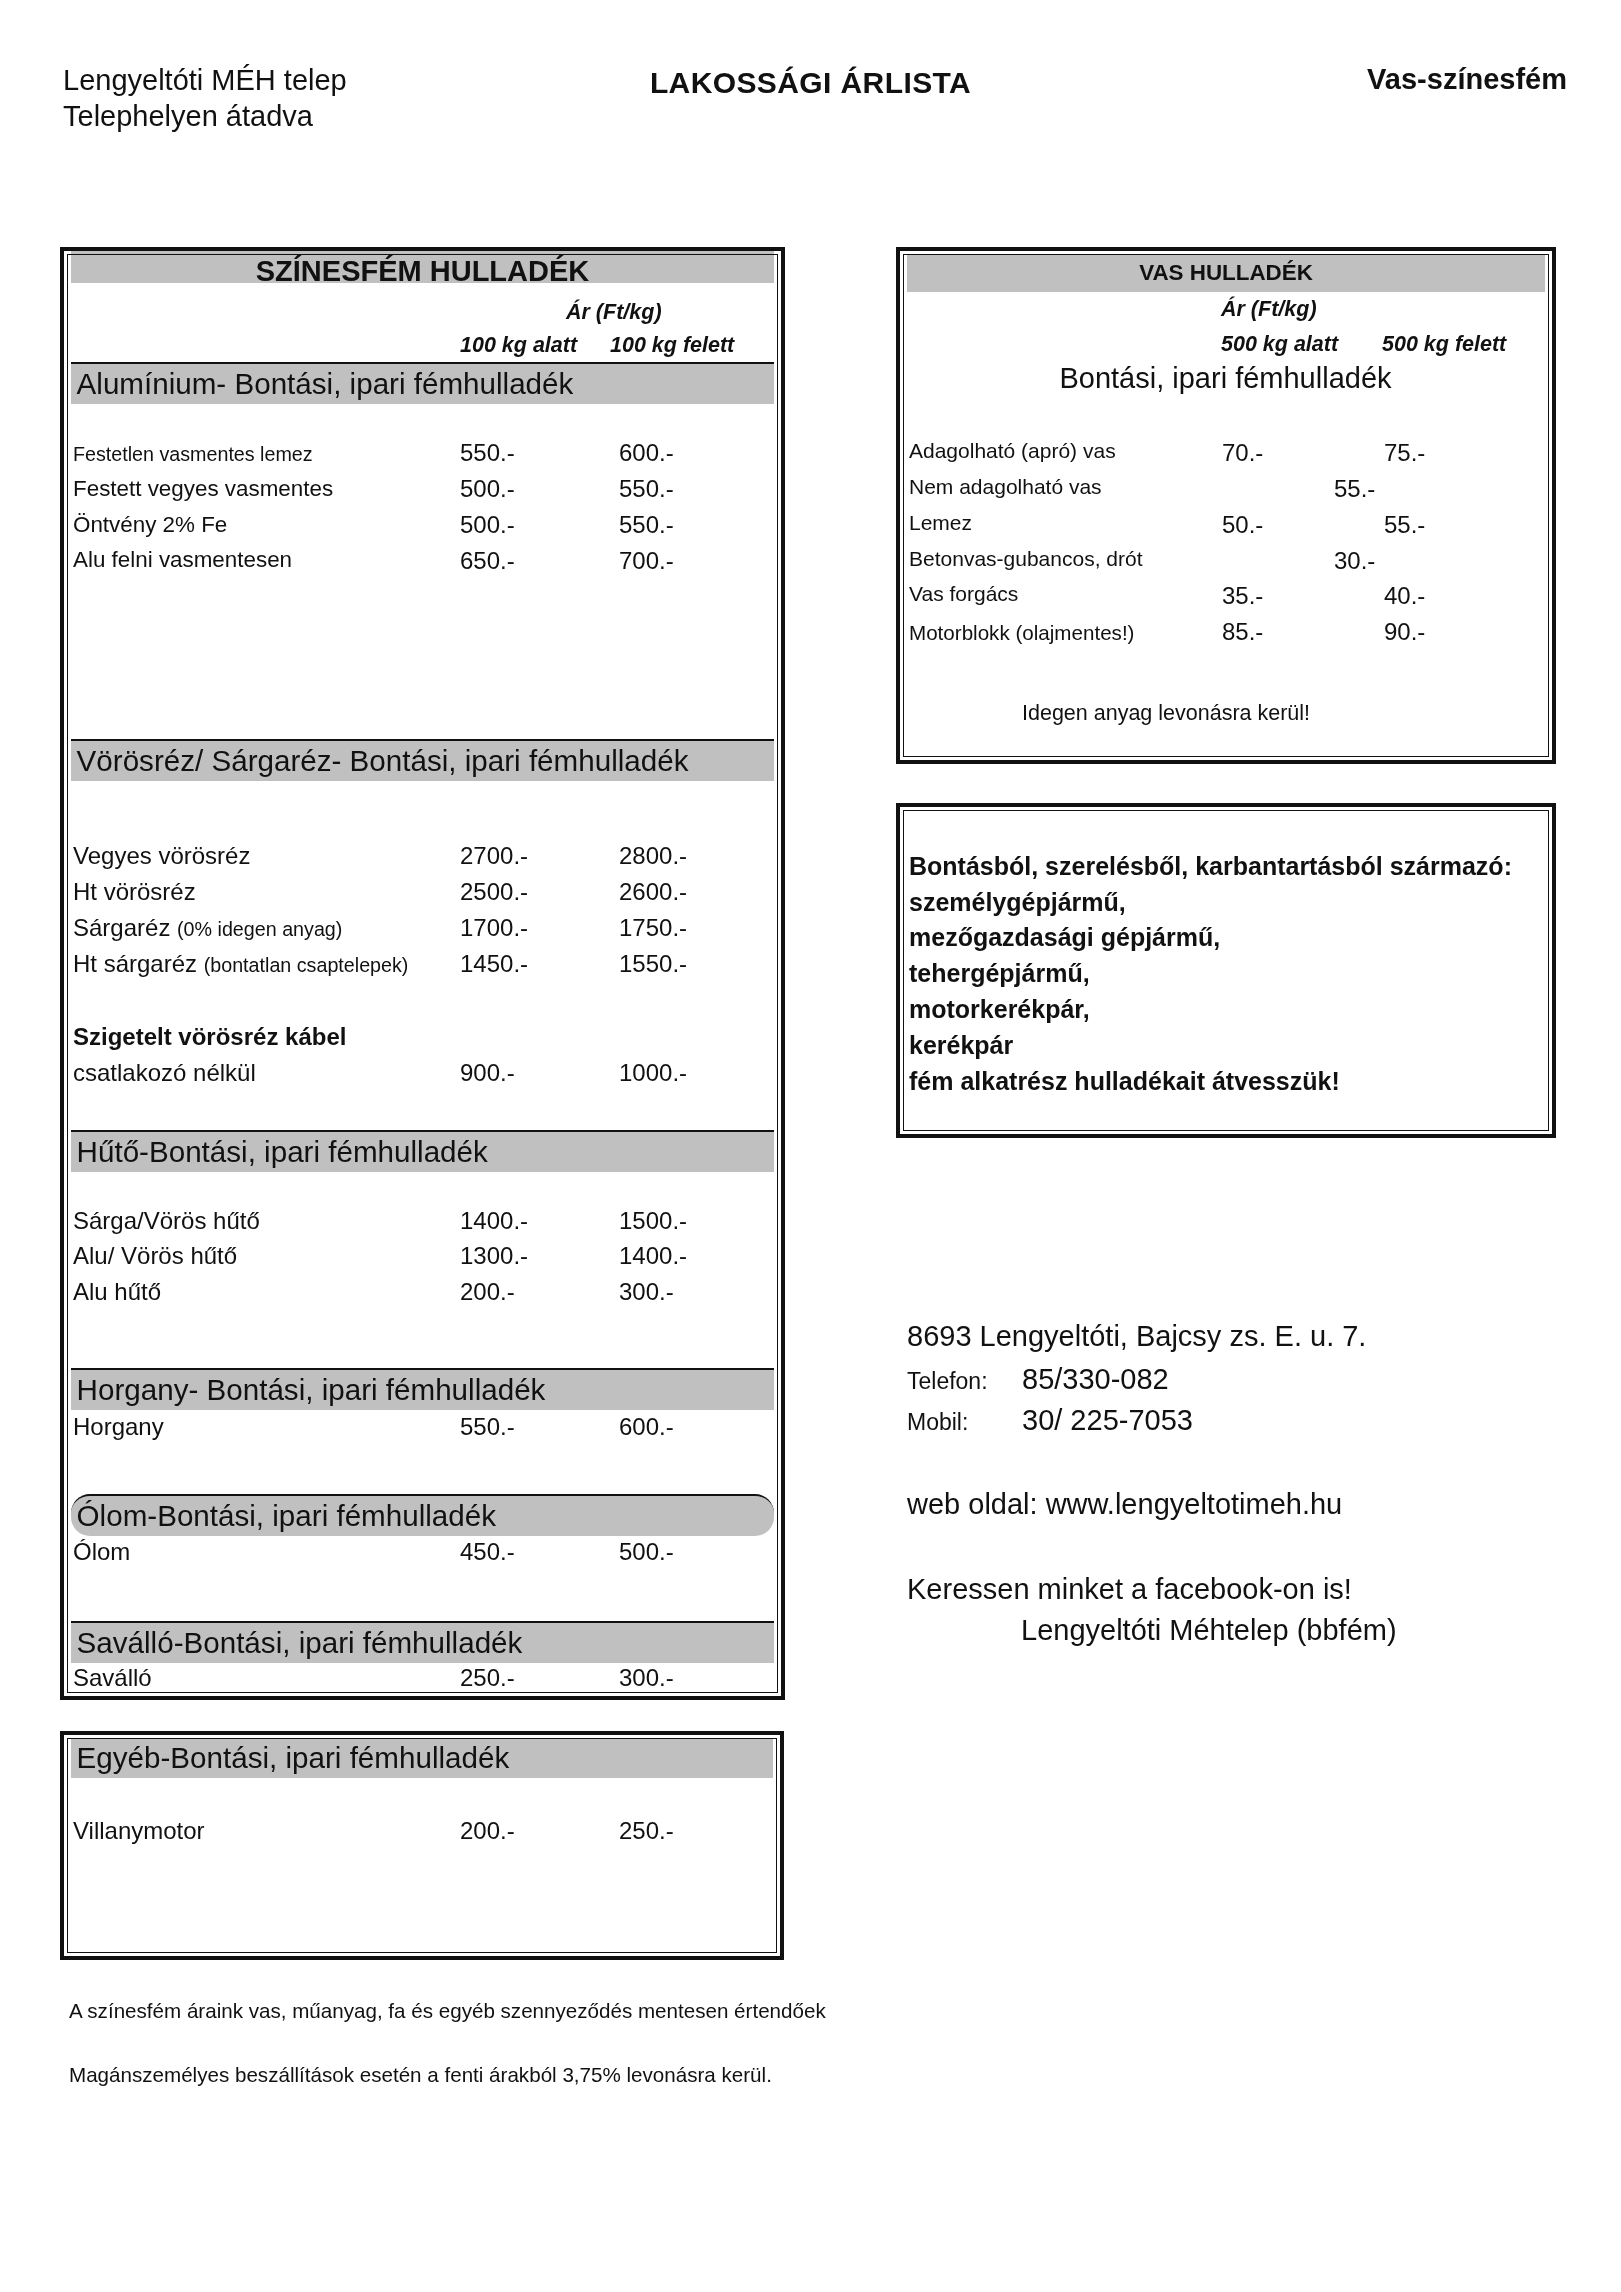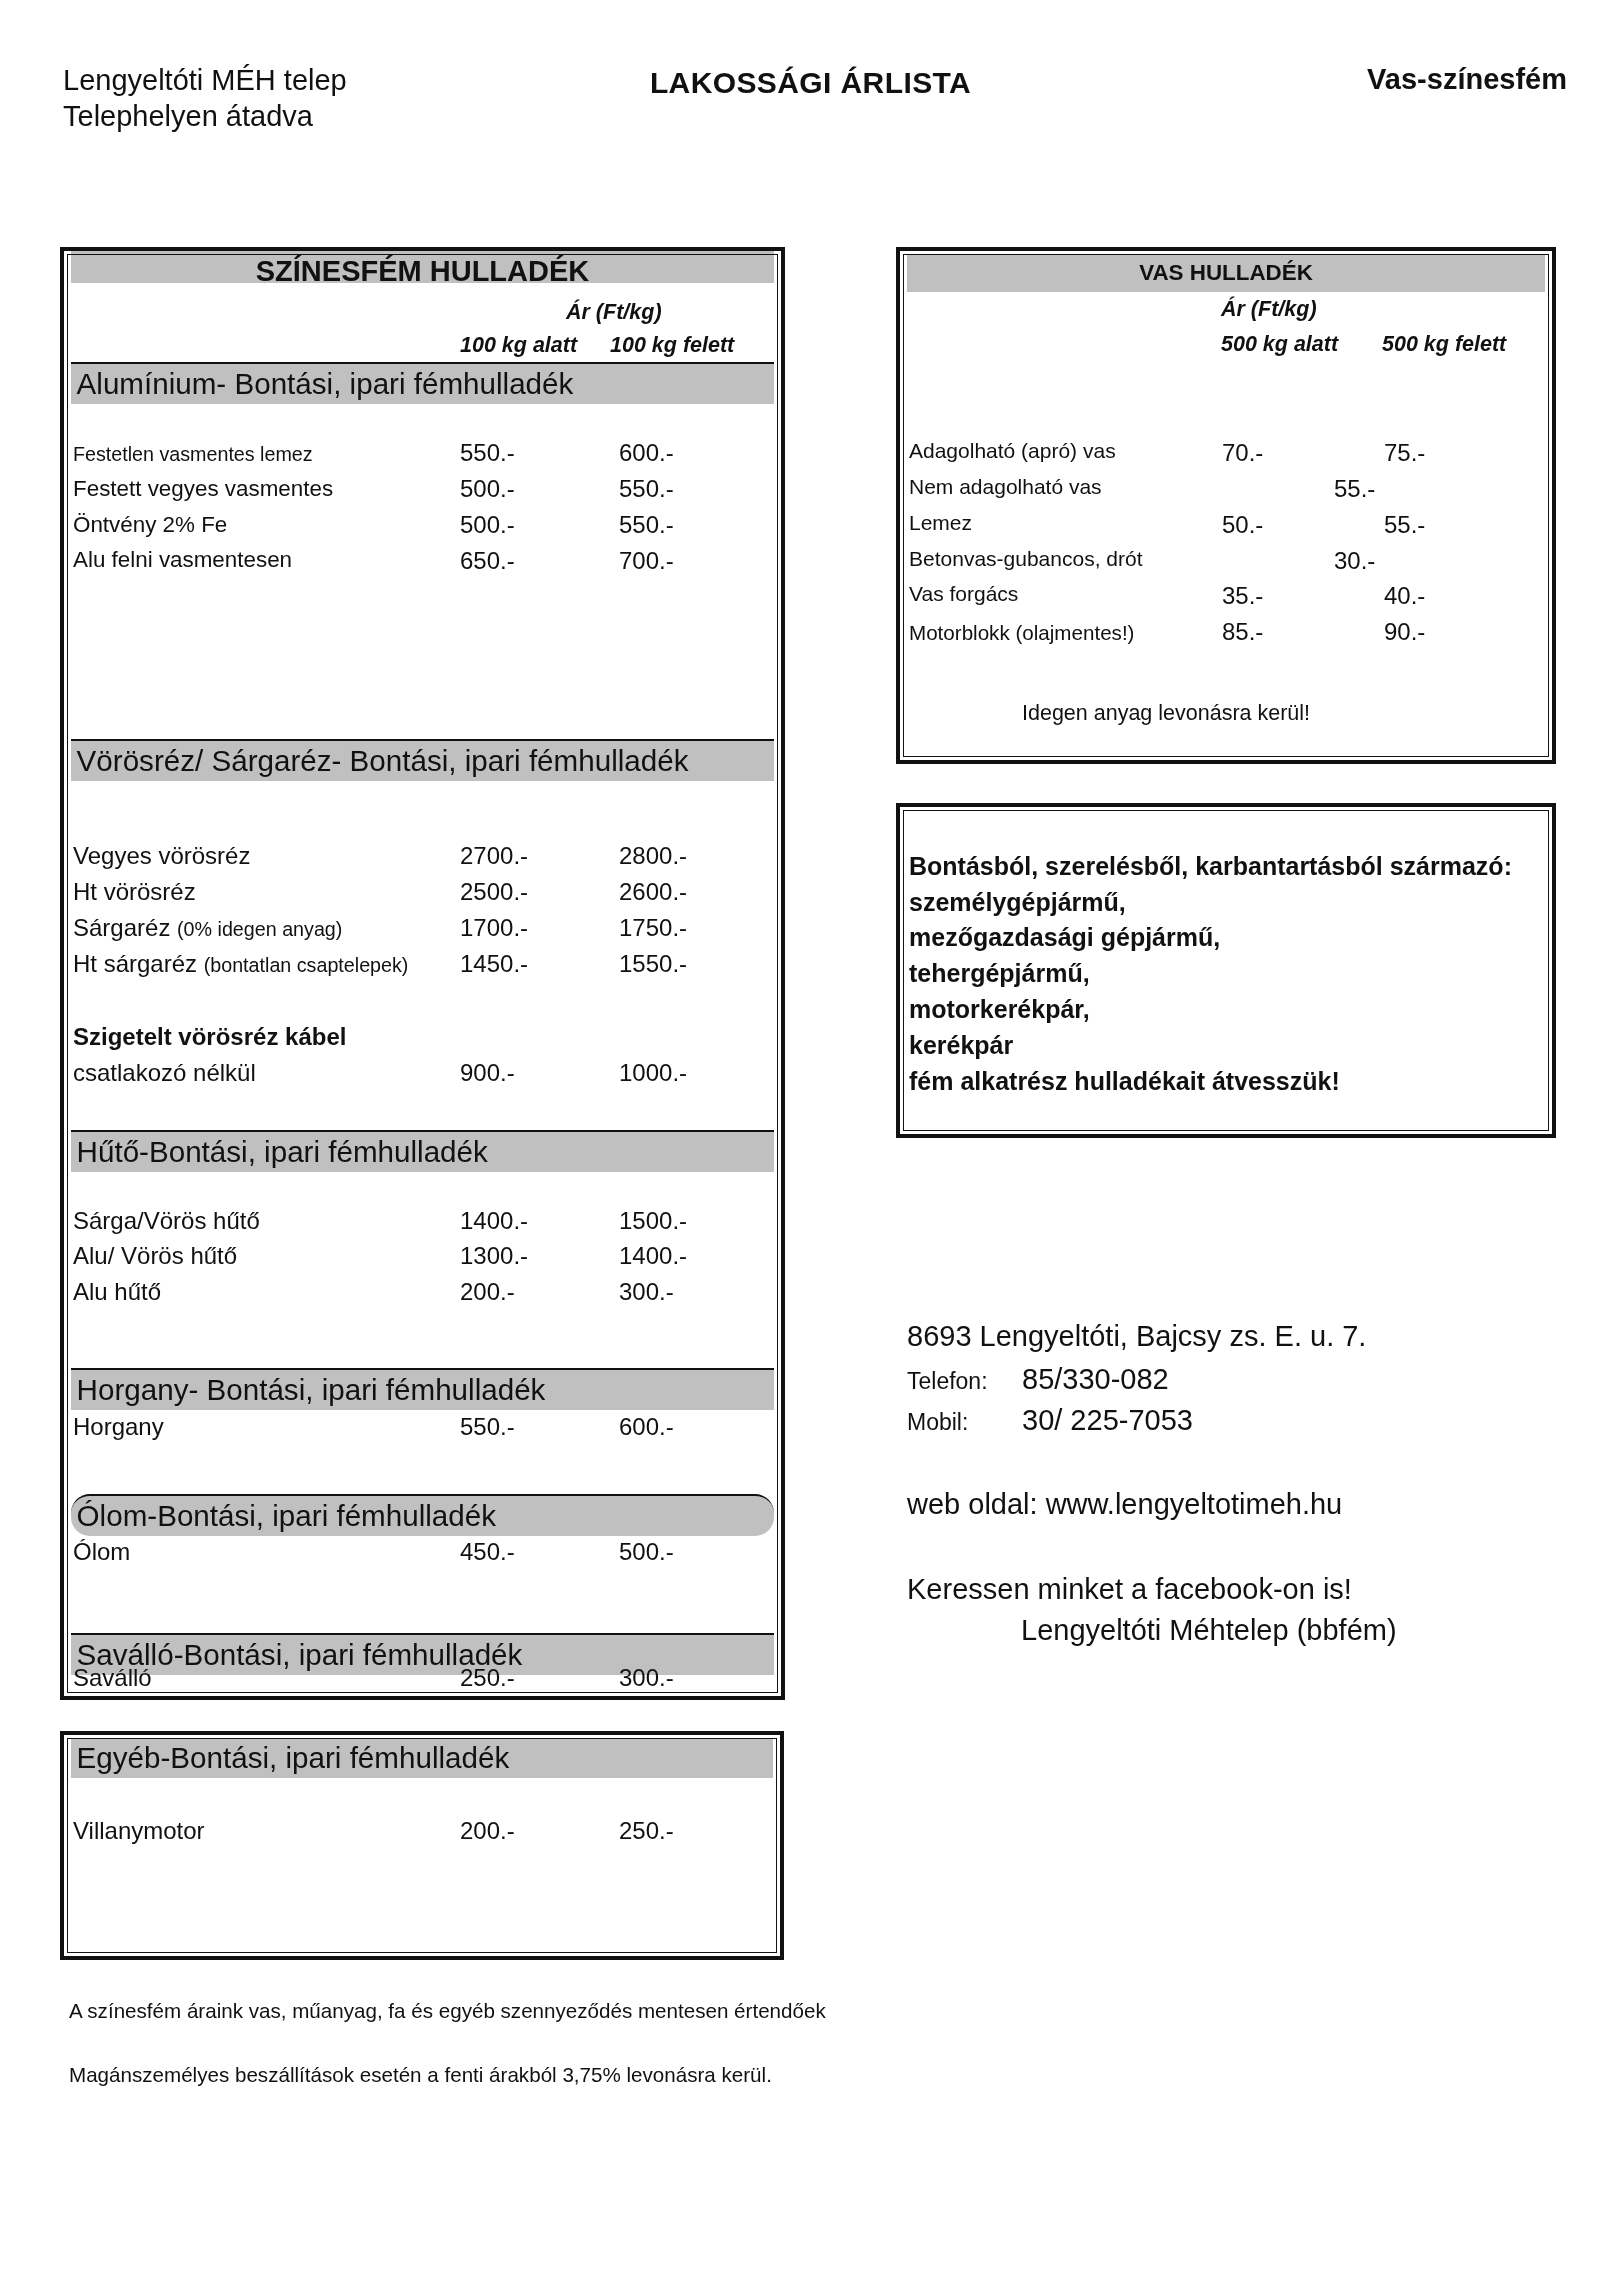--- a/index.html
+++ b/index.html
@@ -108,38 +108,39 @@
   <div class="band band-line sec-title" style="top:1117px; height:40px;">Horgany- Bontási, ipari fémhulladék</div>
   <div class="row-label" style="top:1162px;">Horgany</div>
   <div class="price1" style="top:1162px;">550.-</div>
   <div class="price2" style="top:1162px;">600.-</div>
 
   <div class="band band-line sec-title" style="top:1243px; height:40px;border-radius:19px;">Ólom-Bontási, ipari fémhulladék</div>
   <div class="row-label" style="top:1287px;">Ólom</div>
   <div class="price1" style="top:1287px;">450.-</div>
   <div class="price2" style="top:1287px;">500.-</div>
 
-  <div class="band band-line sec-title" style="top:1370px; height:40px;margin-top:12px;">Saválló-Bontási, ipari fémhulladék</div>
+  <div class="band band-line sec-title" style="top:1370px; height:40px;">Saválló-Bontási, ipari fémhulladék</div>
   <div class="row-label" style="top:1413px;">Saválló</div>
   <div class="price1" style="top:1413px;">250.-</div>
   <div class="price2" style="top:1413px;">300.-</div>
 </div>
 
 <div class="box" style="left:60px; top:1731px; width:724px; height:229px;">
   <div class="band sec-title" style="top:2.7px; height:40px;">Egyéb-Bontási, ipari fémhulladék</div>
   <div class="row-label" style="top:82px;">Villanymotor</div>
   <div class="price1" style="top:82px;">200.-</div>
   <div class="price2" style="top:82px;">250.-</div>
 </div>
 
 <div class="box" style="left:896px; top:247px; width:660px; height:517px;">
   <div class="band band-title" style="top:2.7px; height:38px; font-size:22.4px; line-height:38px;">VAS HULLADÉK</div>
   <div class="colhead" style="left:321px; top:46px;">Ár (Ft/kg)</div>
   <div class="colhead" style="left:321px; top:81px;">500 kg alatt</div>
   <div class="colhead" style="left:482px; top:81px;">500 kg felett</div>
+  <div class="abs" style="left:0; width:651px; text-align:center; top:111px; font-size:29px;">Bontási, ipari fémhulladék</div>
 
   <div class="vas-label" style="top:188px;">Adagolható (apró) vas</div>
   <div class="vas-p1" style="top:188px;">70.-</div>
   <div class="vas-p2" style="top:188px;">75.-</div>
 
   <div class="vas-label" style="top:224px;">Nem adagolható vas</div>
   <div class="vas-mid" style="top:224px;">55.-</div>
 
   <div class="vas-label" style="top:260px;">Lemez</div>
   <div class="vas-p1" style="top:260px;">50.-</div>

